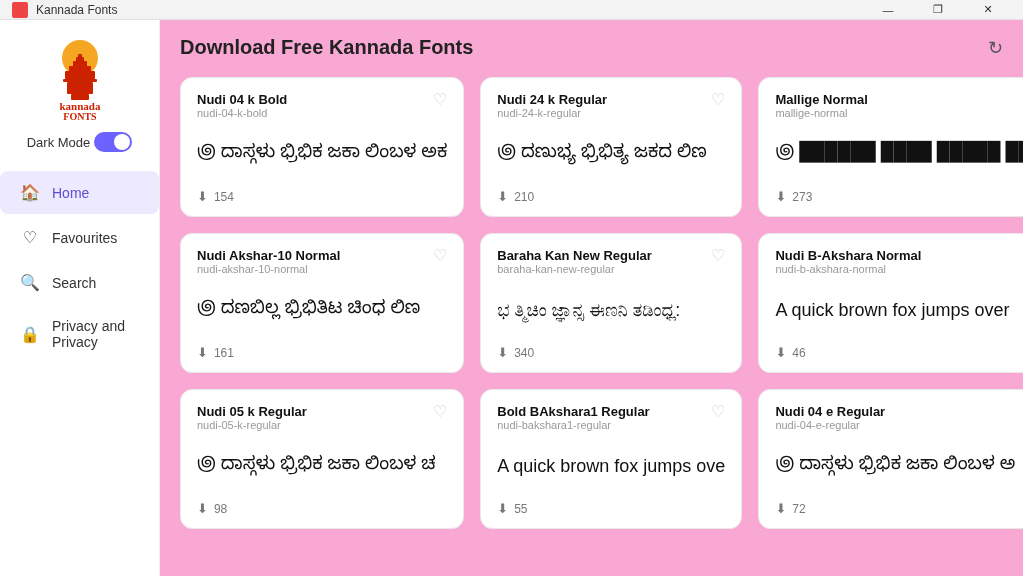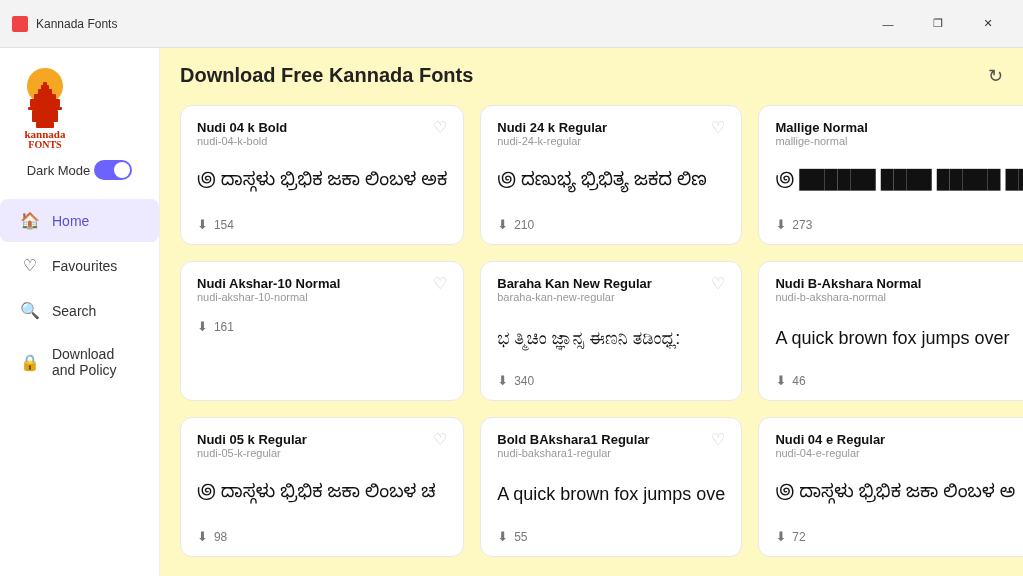--- a/index.html
+++ b/index.html
@@ -6,21 +6,21 @@
     body {
       font-family: 'Segoe UI', sans-serif;
       background: #fff;
       width: 1023px;
       height: 576px;
       overflow: hidden;
       display: flex;
       flex-direction: column;
     }
     .titlebar {
-      height: 48px;
+      height: 20px;
       background: #f3f3f3;
       display: flex;
       align-items: center;
       padding: 0 12px;
       justify-content: space-between;
       border-bottom: 1px solid #e0e0e0;
       flex-shrink: 0;
     }
     .titlebar-left {
       display: flex;
@@ -56,20 +56,21 @@
       flex: 1;
       overflow: hidden;
     }
     
     .sidebar {
       width: 160px;
       background: #fff;
       border-right: 1px solid #eee;
       display: flex;
       flex-direction: column;
+      align-items: center;
       padding: 16px 0 0 0;
       flex-shrink: 0;
     }
     .sidebar-logo {
       width: 90px;
       height: 90px;
       margin-bottom: 6px;
     }
     .dark-mode-row {
       display: flex;
@@ -123,21 +124,21 @@
     .nav-icon {
       font-size: 16px;
       width: 20px;
       text-align: center;
     }
     
     .main-content {
       flex: 1;
       overflow-y: auto;
       padding: 16px 20px;
-      background: #fef9c3;
+      background: #f9a8d4;
     }
     .main-header {
       display: flex;
       align-items: center;
       justify-content: space-between;
       margin-bottom: 18px;
     }
     .main-title {
       font-size: 20px;
       font-weight: 600;
@@ -269,21 +270,21 @@
     <div class="nav-item">
       <span class="nav-icon">♡</span>
       <span>Favourites</span>
     </div>
     <div class="nav-item">
       <span class="nav-icon">🔍</span>
       <span>Search</span>
     </div>
     <div class="nav-item">
       <span class="nav-icon">🔒</span>
-      <span>Download and Policy</span>
+      <span>Privacy and Privacy</span>
     </div>
   </div>
 
   <div class="main-content">
     <div class="main-header">
       <h1 class="main-title">Download Free Kannada Fonts</h1>
       <button class="refresh-btn">↻</button>
     </div>
 
     <div class="font-grid" id="font-grid">
@@ -331,20 +332,21 @@
     </div>
   </div>
         <div class="font-card">
     <div class="font-card-header">
       <div>
         <div class="font-name">Nudi Akshar-10 Normal</div>
         <div class="font-slug">nudi-akshar-10-normal</div>
       </div>
       <button class="heart-btn">♡</button>
     </div>
+    <div class="font-preview">಄ ದಣಬಿಲ್ಲ ಭ್ರಿಭಿತಿಟ ಚಿಂಧ ಲಿಣ</div>
     <div class="font-footer">
       <span class="download-icon">⬇</span>
       <span>161</span>
     </div>
   </div>
         <div class="font-card">
     <div class="font-card-header">
       <div>
         <div class="font-name">Baraha Kan New Regular</div>
         <div class="font-slug">baraha-kan-new-regular</div>

